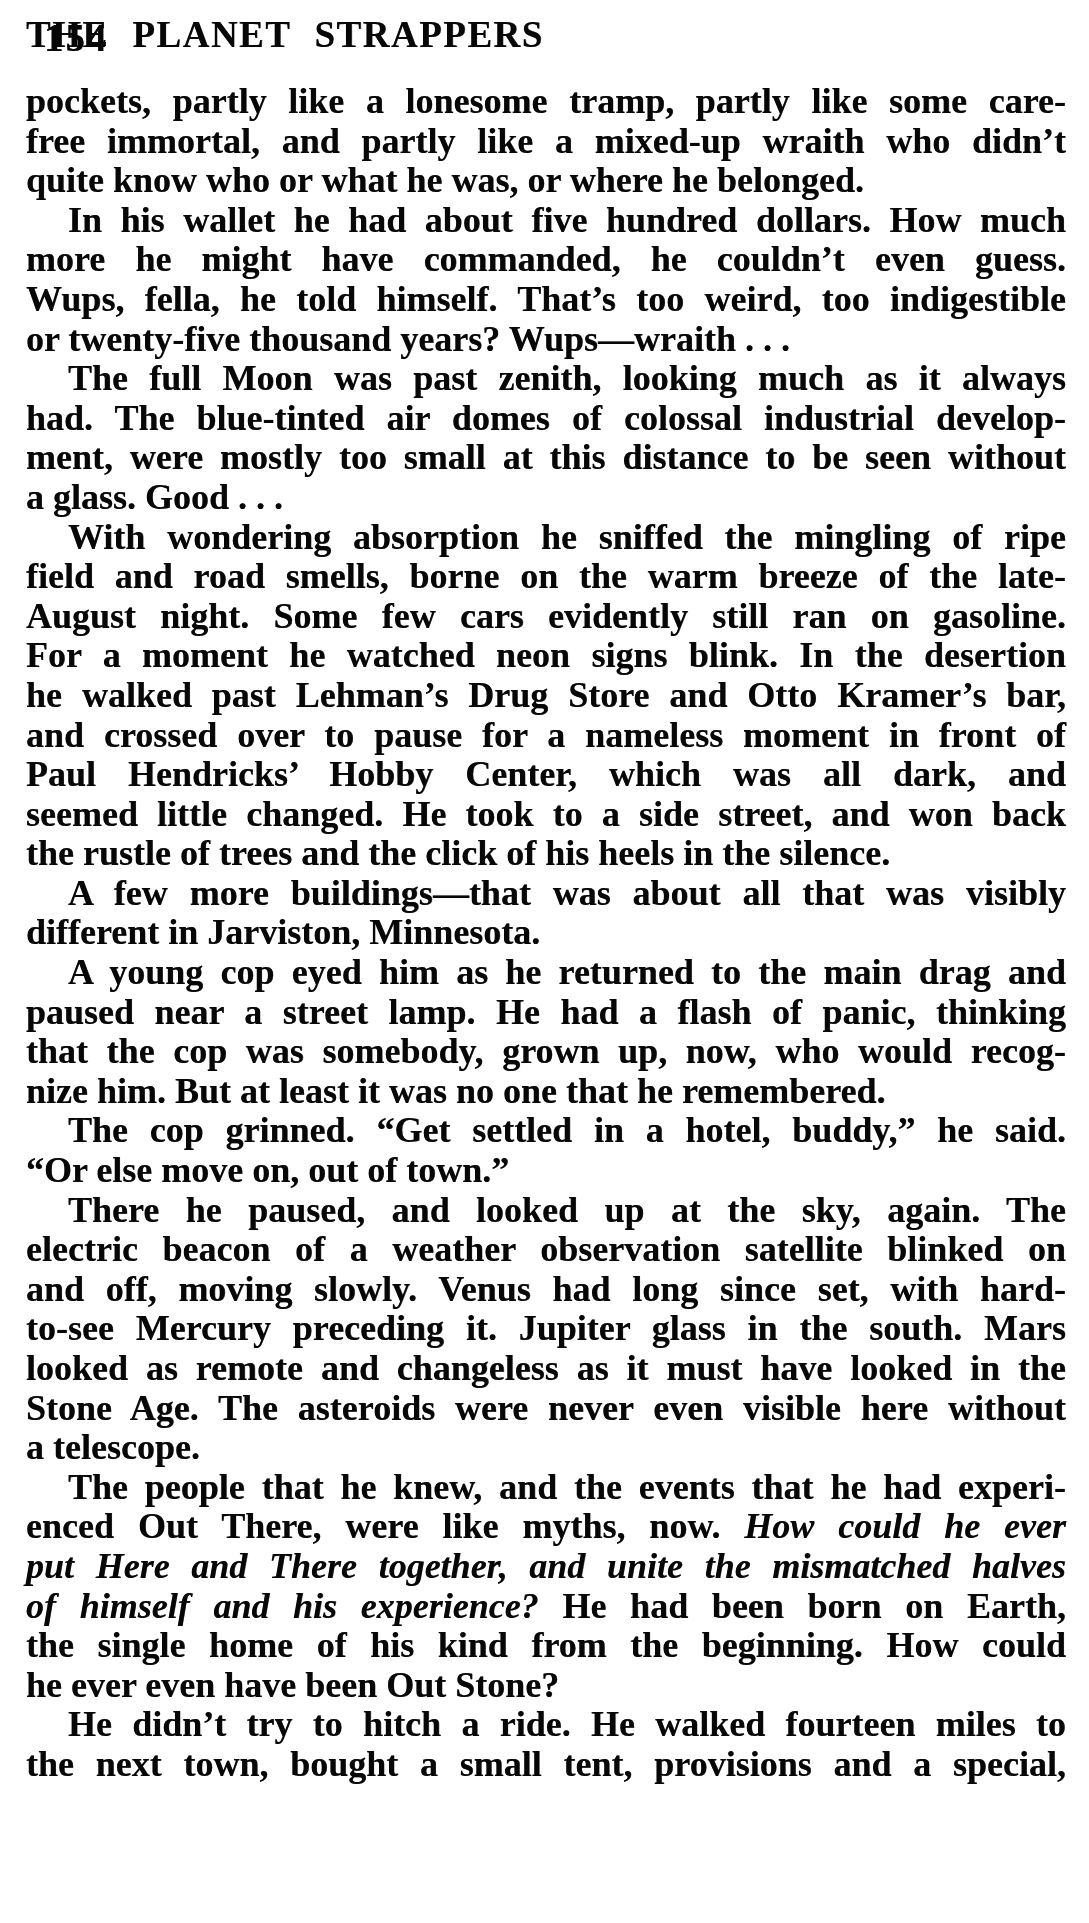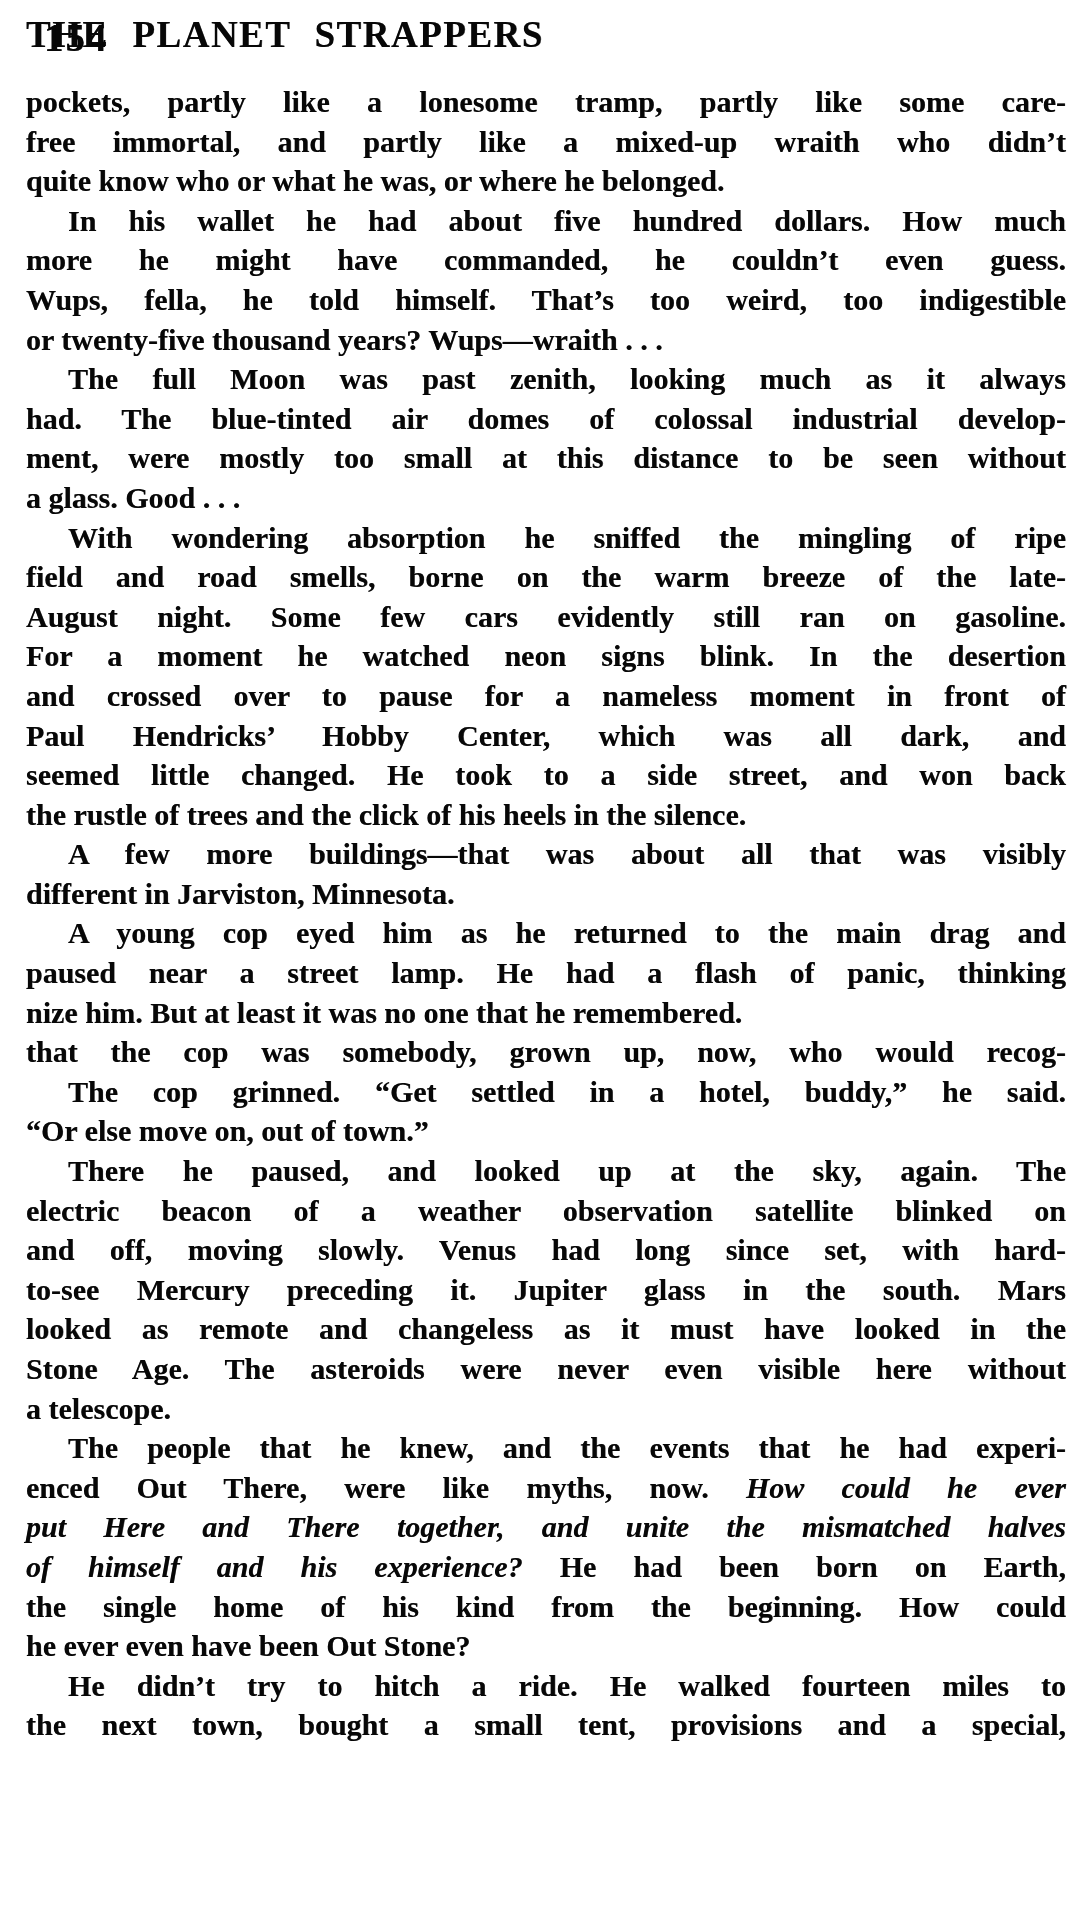--- a/index.html
+++ b/index.html
@@ -32,21 +32,21 @@
     left: 0; right: 0; top: 0;
     text-align: left;
     font-size: 37px;
     letter-spacing: 1.5px;
     word-spacing: 13px;
   }
   .page-body {
     position: absolute;
     top: 82px; left: 26px;
     width: 1040px;
-    font-size: 30px;
+    font-size: 36px;
     line-height: 39.6px;
   }
   .para { margin: 0; }
   .line { text-align: left; }
   .line.fill { text-align: justify; text-align-last: justify; }
   .line.indent { text-indent: 42px; }
   .line i { font-style: italic; }
 </style>
 </head>
 <body>
@@ -72,34 +72,35 @@
         <div class="line indent fill"><span>The full Moon was past zenith, looking much as it always</span></div>
         <div class="line fill"><span>had. The blue-tinted air domes of colossal industrial develop-</span></div>
         <div class="line fill"><span>ment, were mostly too small at this distance to be seen without</span></div>
         <div class="line"><span>a glass. Good . . .</span></div>
       </div>
       <div class="para">
         <div class="line indent fill"><span>With wondering absorption he sniffed the mingling of ripe</span></div>
         <div class="line fill"><span>field and road smells, borne on the warm breeze of the late-</span></div>
         <div class="line fill"><span>August night. Some few cars evidently still ran on gasoline.</span></div>
         <div class="line fill"><span>For a moment he watched neon signs blink. In the desertion</span></div>
+        <div class="line fill"><span>he walked past Lehman’s Drug Store and Otto Kramer’s bar,</span></div>
         <div class="line fill"><span>and crossed over to pause for a nameless moment in front of</span></div>
         <div class="line fill"><span>Paul Hendricks’ Hobby Center, which was all dark, and</span></div>
         <div class="line fill"><span>seemed little changed. He took to a side street, and won back</span></div>
         <div class="line"><span>the rustle of trees and the click of his heels in the silence.</span></div>
       </div>
       <div class="para">
         <div class="line indent fill"><span>A few more buildings—that was about all that was visibly</span></div>
         <div class="line"><span>different in Jarviston, Minnesota.</span></div>
       </div>
       <div class="para">
         <div class="line indent fill"><span>A young cop eyed him as he returned to the main drag and</span></div>
         <div class="line fill"><span>paused near a street lamp. He had a flash of panic, thinking</span></div>
+        <div class="line fill"><span>that the cop was somebody, grown up, now, who would recog-</span></div>
         <div class="line"><span>nize him. But at least it was no one that he remembered.</span></div>
-        <div class="line fill"><span>that the cop was somebody, grown up, now, who would recog-</span></div>
       </div>
       <div class="para">
         <div class="line indent fill"><span>The cop grinned. “Get settled in a hotel, buddy,” he said.</span></div>
         <div class="line"><span>“Or else move on, out of town.”</span></div>
       </div>
       <div class="para">
         <div class="line indent fill"><span>There he paused, and looked up at the sky, again. The</span></div>
         <div class="line fill"><span>electric beacon of a weather observation satellite blinked on</span></div>
         <div class="line fill"><span>and off, moving slowly. Venus had long since set, with hard-</span></div>
         <div class="line fill"><span>to-see Mercury preceding it. Jupiter glass in the south. Mars</span></div>

